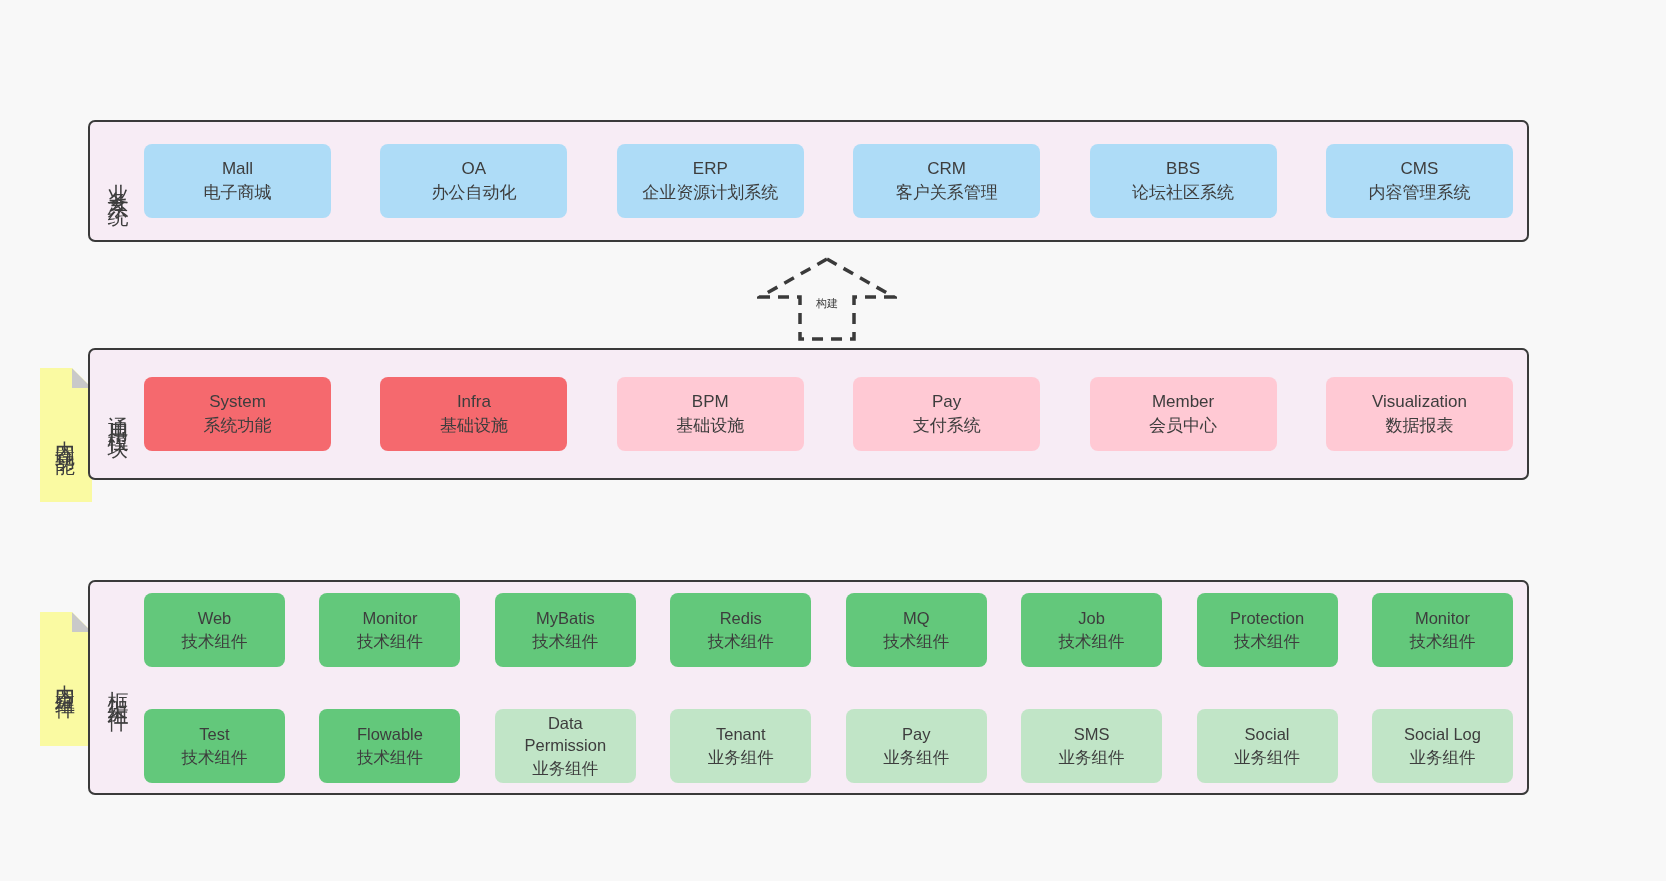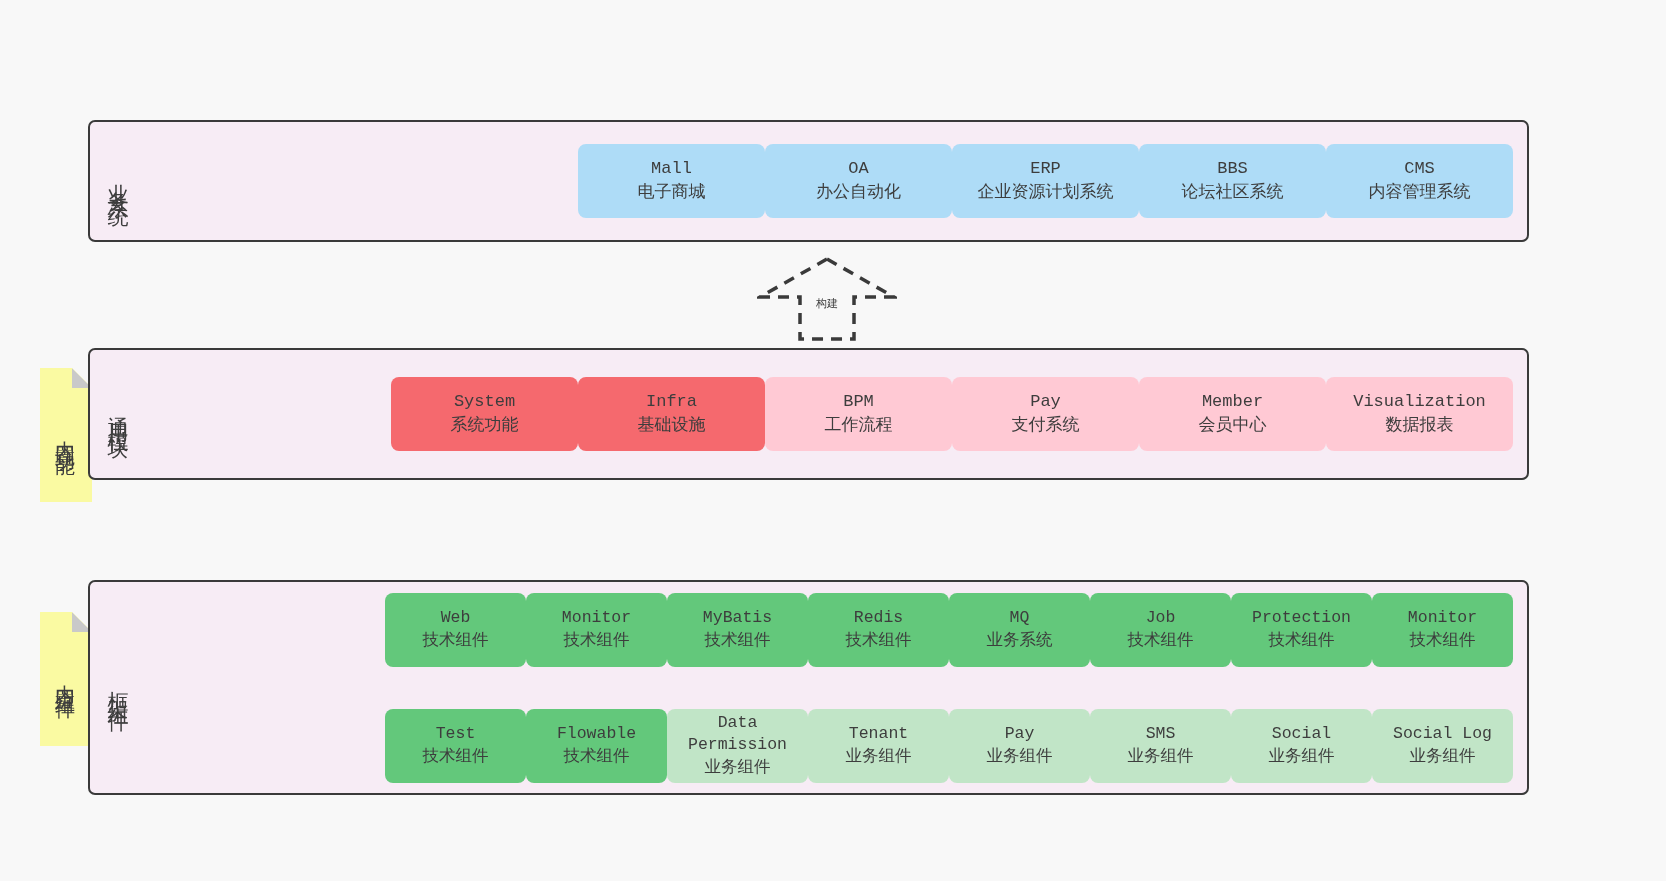--- a/index.html
+++ b/index.html
@@ -24,22 +24,22 @@
   }
   .band1 { top:120px; height:122px; }
   .band2 { top:348px; height:132px; }
   .band3 { top:580px; height:215px; }
   .band-label {
     writing-mode:vertical-lr; text-orientation:upright;
     font-size:21px; letter-spacing:7px; margin-left:14px;
     color:var(--text); flex:0 0 auto;
   }
   .boxes {
-    flex:1; display:flex; justify-content:flex-end;
-    align-items:center; padding:0 14px 0 12px;font-family:Liberation Mono, monospace;
+    flex:1; display:flex; justify-content:space-between;
+    align-items:center; padding:0 14px 0 12px;
   }
   .rows { flex:1; display:flex; flex-direction:column; gap:42px; }
   .box {
     display:flex; flex-direction:column; justify-content:center;
     align-items:center; text-align:center; white-space:pre-line;
     border-radius:8px; height:74px; font-size:17px; line-height:1.42;
     color:var(--text);
   }
   .band1 .box, .band2 .box { width:187px; }
   .band3 .box { width:141px; font-size:16.5px; line-height:1.36; }
@@ -82,20 +82,22 @@
 
   <div class="band band1">
     <div class="band-label">业务系统</div>
     <div class="boxes">
       <div class="box c-blue">Mall
 电子商城</div>
       <div class="box c-blue">OA
 办公自动化</div>
       <div class="box c-blue">ERP
 企业资源计划系统</div>
+      <div class="box c-blue">CRM
+客户关系管理</div>
       <div class="box c-blue">BBS
 论坛社区系统</div>
       <div class="box c-blue">CMS
 内容管理系统</div>
     </div>
   </div>
 
   <div class="arrow arrow1">
     <svg viewBox="0 0 140 86">
       <polygon points="70,3 137,41 97,41 97,83 43,83 43,41 3,41" fill="none" stroke="#3a3a3a" stroke-width="3.5" stroke-dasharray="11 8"></polygon>
@@ -109,21 +111,21 @@
   </div>
 
   <div class="band band2">
     <div class="band-label">通用模块</div>
     <div class="boxes">
       <div class="box c-red">System
 系统功能</div>
       <div class="box c-red">Infra
 基础设施</div>
       <div class="box c-pink">BPM
-工作流程</div>
+基础设施</div>
       <div class="box c-pink">Pay
 支付系统</div>
       <div class="box c-pink">Member
 会员中心</div>
       <div class="box c-pink">Visualization
 数据报表</div>
     </div>
   </div>
 
 
@@ -138,21 +140,21 @@
       <div class="boxes">
         <div class="box c-green">Web
 技术组件</div>
         <div class="box c-green">Monitor
 技术组件</div>
         <div class="box c-green">MyBatis
 技术组件</div>
         <div class="box c-green">Redis
 技术组件</div>
         <div class="box c-green">MQ
-业务系统</div>
+技术组件</div>
         <div class="box c-green">Job
 技术组件</div>
         <div class="box c-green">Protection
 技术组件</div>
         <div class="box c-green">Monitor
 技术组件</div>
       </div>
       <div class="boxes">
         <div class="box c-green">Test
 技术组件</div>

